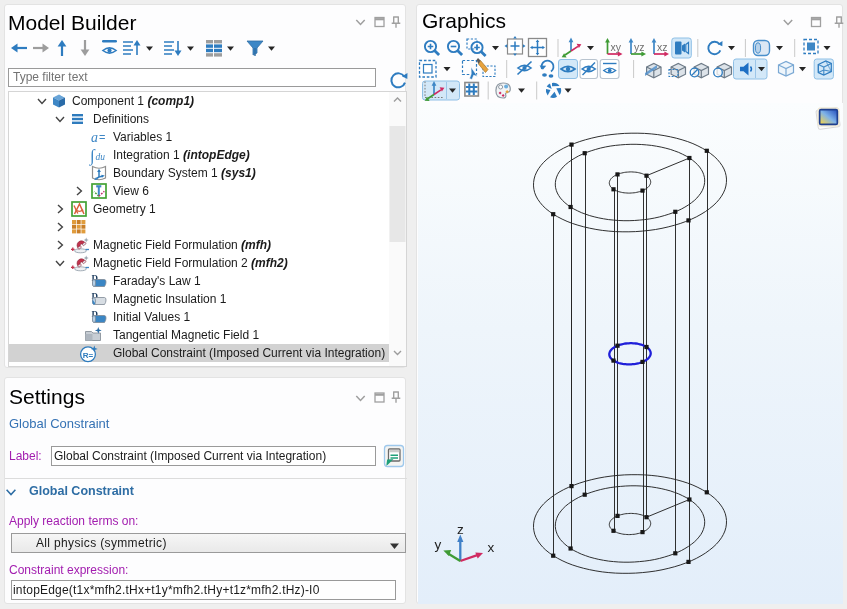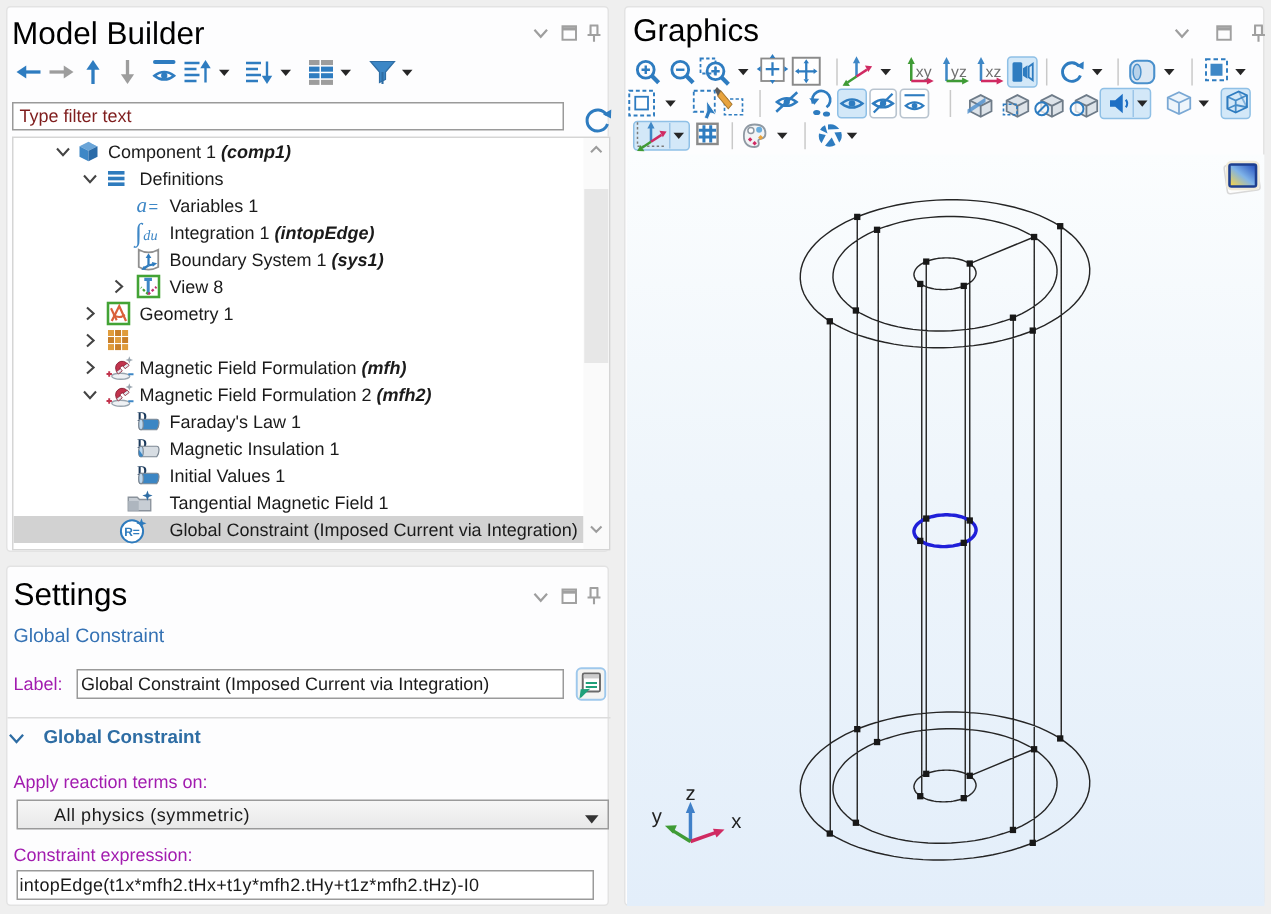--- a/index.html
+++ b/index.html
@@ -64,34 +64,34 @@
       <path d="M263 41.5L270 41.5L266.5 45.7Z" fill="#262626"></path>
       <path d="M351.3 14.9L355.5 19.52L359.7 14.9" fill="none" stroke="#9e9e9e" stroke-width="1.47"></path>
       <g transform="translate(374.5,17)" fill="none" stroke="#a0a0a0">
         <rect x="-4.5" y="-4.5" width="9" height="9" stroke-width="1.3"></rect>
         <line x1="-4.5" y1="-2.8" x2="4.5" y2="-2.8" stroke-width="2.2"></line>
       </g>
       <g transform="translate(391,17)" stroke="#a0a0a0" fill="none">
         <path d="M-2.9 -5H2.9M-2.3 -5V1.3M2.3 -5V1.3M-4.3 1.3H4.3M0 1.3V5.8" stroke-width="1.4"></path>
       </g>
     </svg>
-  <div class="ibox" style="left:3px; top:63px; width:368px; height:19px; line-height:17px; color:#7f1d1d; padding-left:4px;">Type filter text</div>
+  <div class="ibox" style="left:3px; top:63px; width:368px; height:19px; line-height:17px; color:#737373; padding-left:4px;">Type filter text</div>
   <svg width="30" height="24" style="left:376px; top:62px;">
       <g transform="translate(17,13)">
         <path d="M6.3 -3.4A7 7 0 1 0 7 2.6" fill="none" stroke="#2e7cc0" stroke-width="2"></path>
         <path d="M9.5 -7L9.3 -1L4 -3.8Z" fill="#2e7cc0"></path>
       </g>
     </svg>
   <div style="position:absolute; left:3px; top:86px; width:399px; height:276px; border:1px solid #d5d5d5; background:#fff; overflow:hidden;">
     <div class="treerow" style="top:0px; left:0; width:380px;  padding-left:63px;">Component 1 <i>(comp1)</i></div>
       <div class="treerow" style="top:18px; left:0; width:380px;  padding-left:84px;">Definitions</div>
       <div class="treerow" style="top:36px; left:0; width:380px;  padding-left:104px;">Variables 1</div>
       <div class="treerow" style="top:54px; left:0; width:380px;  padding-left:104px;">Integration 1 <i>(intopEdge)</i></div>
       <div class="treerow" style="top:72px; left:0; width:380px;  padding-left:104px;">Boundary System 1 <i>(sys1)</i></div>
-      <div class="treerow" style="top:90px; left:0; width:380px;  padding-left:104px;">View 8</div>
+      <div class="treerow" style="top:90px; left:0; width:380px;  padding-left:104px;">View 6</div>
       <div class="treerow" style="top:108px; left:0; width:380px;  padding-left:84px;">Geometry 1</div>
       <div class="treerow" style="top:144px; left:0; width:380px;  padding-left:84px;">Magnetic Field Formulation <i>(mfh)</i></div>
       <div class="treerow" style="top:162px; left:0; width:380px;  padding-left:84px;">Magnetic Field Formulation 2 <i>(mfh2)</i></div>
       <div class="treerow" style="top:180px; left:0; width:380px;  padding-left:104px;">Faraday's Law 1</div>
       <div class="treerow" style="top:198px; left:0; width:380px;  padding-left:104px;">Magnetic Insulation 1</div>
       <div class="treerow" style="top:216px; left:0; width:380px;  padding-left:104px;">Initial Values 1</div>
       <div class="treerow" style="top:234px; left:0; width:380px;  padding-left:104px;">Tangential Magnetic Field 1</div>
       <div class="treerow" style="top:252px; left:0; width:380px; background:#d2d2d2; padding-left:104px;">Global Constraint (Imposed Current via Integration)</div>
     <svg width="397" height="274" style="left:0;top:0;">
         <path d="M29.0 7.0L33 11.4L37.0 7.0" fill="none" stroke="#444" stroke-width="1.4"></path>

